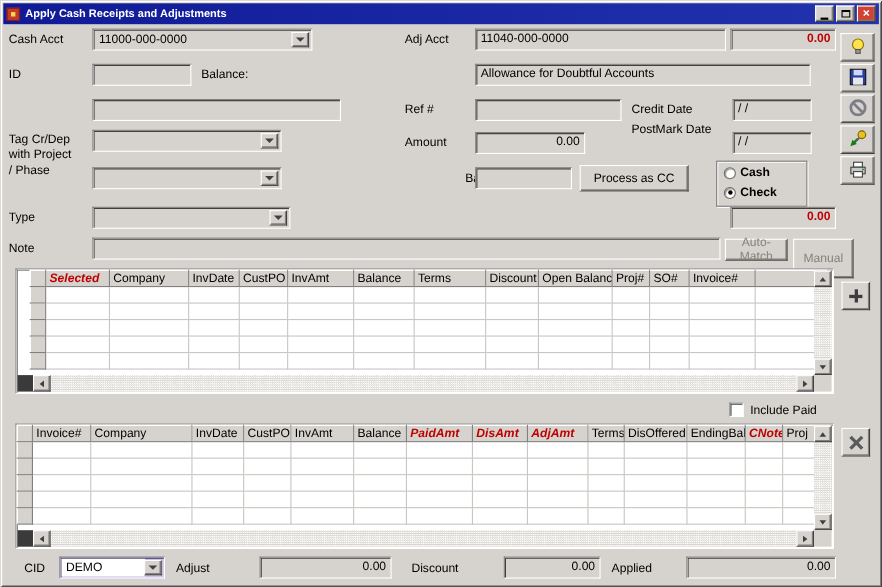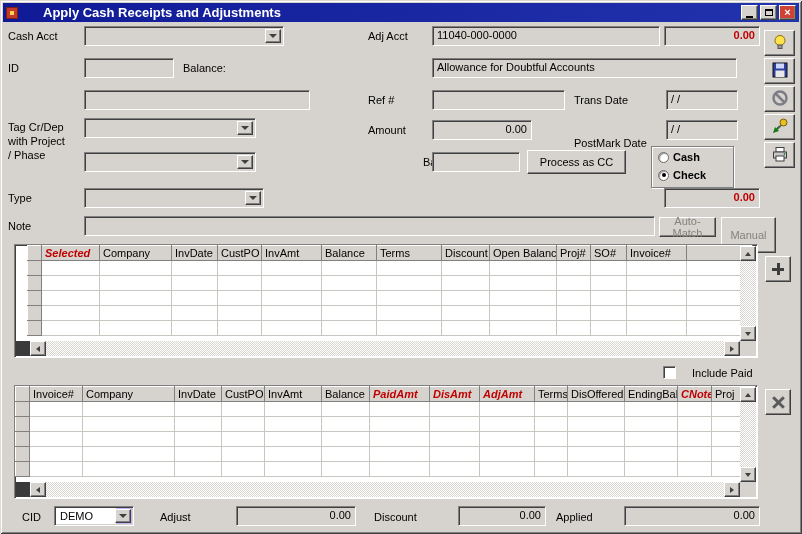--- a/index.html
+++ b/index.html
@@ -18,21 +18,21 @@
   }
   
   .titlebar {
     position:absolute; left:3px; top:3px; right:3px; height:19px;
     background:linear-gradient(90deg,#101a96,#2233ae);
     display:flex; align-items:center; padding:0 3px; color:#fff;
   }
   .app-icon { width:12px; height:12px; margin-right:5px; background:#c23a2a;
     border:1px solid #7e1f14; display:inline-block; position:relative; }
   .app-icon::after{ content:''; position:absolute; left:3px; top:3px; width:4px; height:4px; background:#ffd34d;}
-  .title-text { font-weight:bold; font-size:13px; flex:1; white-space:nowrap;margin-left:20px; }
+  .title-text { font-weight:bold; font-size:10px; flex:1; white-space:nowrap; }
   .tb-btns { display:flex; gap:2px; }
   .tb-btn {
     width:17px; height:15px; background:#d6d3ce; border:1px solid;
     border-color:#fff #404040 #404040 #fff;
     box-shadow: inset -1px -1px 0 #808080;
     display:flex; align-items:center; justify-content:center; padding:0; cursor:default;
     font-family:"Liberation Sans",sans-serif;
   }
   .tb-btn.close { background:#cf4234; }
   .glyph-min { width:7px; height:2px; background:#000; margin-top:8px; }
@@ -183,53 +183,54 @@
     <svg width="18" height="18" viewBox="0 0 18 18">
       <rect x="5" y="2.5" width="8" height="4.5" fill="#fff" stroke="#404040"></rect>
       <rect x="2.5" y="7" width="13" height="6" fill="#c8c8c8" stroke="#404040"></rect>
       <rect x="5" y="11" width="8" height="5" fill="#fff" stroke="#404040"></rect>
       <circle cx="13.5" cy="9" r="0.9" fill="#2a8a2a"></circle>
     </svg>
   </button>
 
   <span class="lbl" style="left:8px; top:30px;">Cash Acct</span>
   <div class="combo sunken" style="left:84px; top:26px; width:200px;">
+    <span class="combo-text">11000-000-0000</span>
     <span class="combo-btn">
         <span class="tri down"></span>
       </span>
   </div>
   <span class="lbl" style="left:368px; top:30px;">Adj Acct</span>
   <div class="field sunken" style="left:432px; top:26px; width:228px;"><span>11040-000-0000</span></div>
   <div class="field sunken redval" style="left:664px; top:26px; width:96px;"><span>0.00</span></div>
 
   <span class="lbl" style="left:8px; top:62px;">ID</span>
   <div class="field sunken" style="left:84px; top:58px; width:90px;"></div>
   <span class="lbl" style="left:183px; top:62px;">Balance:</span>
   <div class="field sunken" style="left:432px; top:58px; width:305px;"><span>Allowance for Doubtful Accounts</span></div>
 
   <div class="field sunken" style="left:84px; top:90px; width:226px;"></div>
   <span class="lbl" style="left:368px; top:94px;">Ref #</span>
   <div class="field sunken" style="left:432px; top:90px; width:133px;"></div>
-  <span class="lbl" style="left:574px; top:94px;">Trans Date</span>
+  <span class="lbl" style="left:574px; top:94px;">Credit Date</span>
   <div class="field sunken" style="left:666px; top:90px; width:72px;"><span>/ /</span></div>
 
   <div class="lbl" style="left:8px; top:120px; line-height:14px;">
     <div>Tag Cr/Dep</div>
     <div>with Project</div>
     <div>/ Phase</div>
   </div>
   <div class="combo sunken" style="left:84px; top:118px; width:172px;">
     <span class="combo-text"></span>
     <span class="combo-btn">
         <span class="tri down"></span>
       </span>
   </div>
   <span class="lbl" style="left:368px; top:124px;">Amount</span>
   <div class="field sunken right" style="left:432px; top:120px; width:100px;"><span>0.00</span></div>
-  <span class="lbl" style="left:574px; top:137px;text-align:right;">PostMark Date</span>
+  <span class="lbl" style="left:574px; top:112px;text-align:right;">PostMark Date</span>
   <div class="field sunken" style="left:666px; top:120px; width:72px;"><span>/ /</span></div>
 
   <div class="combo sunken" style="left:84px; top:152px; width:172px;">
     <span class="combo-text"></span>
     <span class="combo-btn">
         <span class="tri down"></span>
       </span>
   </div>
   <span class="lbl" style="left:379px; top:156px;margin-left:44px;">Bank Dep#</span>
   <div class="field sunken" style="left:432px; top:152px; width:88px;"></div>
@@ -394,21 +395,21 @@
       <span class="sb-btn">
           <span class="tri dn"></span>
         </span>
     </div>
     <div class="sb-corner"></div>
   </div>
   <button class="sq-btn raised btn" style="top:256px;">
       <span class="cross"></span>
     </button>
 
-  <div style="position:absolute; left:663px; top:366px; display:flex; align-items:center; gap:16px;">
+  <div style="position:absolute; left:663px; top:366px; display:flex; align-items:center; gap:6px;">
     <span class="checkbox"></span>
     <span class="lbl" style="position:static;">Include Paid</span>
   </div>
 
   <div class="grid" style="left:14px; top:385px; width:744px; height:114px;">
     <table class="grid-table">
       <colgroup>
         <col style="width:14px">
           <col style="width:53px">
           <col style="width:92px">
@@ -549,21 +550,21 @@
           <span class="tri dn"></span>
         </span>
     </div>
     <div class="sb-corner"></div>
   </div>
   <button class="sq-btn raised btn" style="top:389px;">
       <span class="xmark"></span>
     </button>
 
   <span class="lbl" style="left:22px; top:511px;">CID</span>
-  <div class="combo sunken" style="left:54px; top:506px; width:80px; background:#c4b5fd;">
+  <div class="combo sunken" style="left:54px; top:506px; width:96px; background:#c4b5fd;">
     <span class="combo-text" style="background:#fff;">DEMO</span>
     <span class="combo-btn">
         <span class="tri down"></span>
       </span>
   </div>
   <span class="lbl" style="left:160px; top:511px;">Adjust</span>
   <div class="field sunken right" style="left:236px; top:506px; width:120px;"><span>0.00</span></div>
   <span class="lbl" style="left:374px; top:511px;">Discount</span>
   <div class="field sunken right" style="left:458px; top:506px; width:88px;"><span>0.00</span></div>
   <span class="lbl" style="left:556px; top:511px;">Applied</span>

